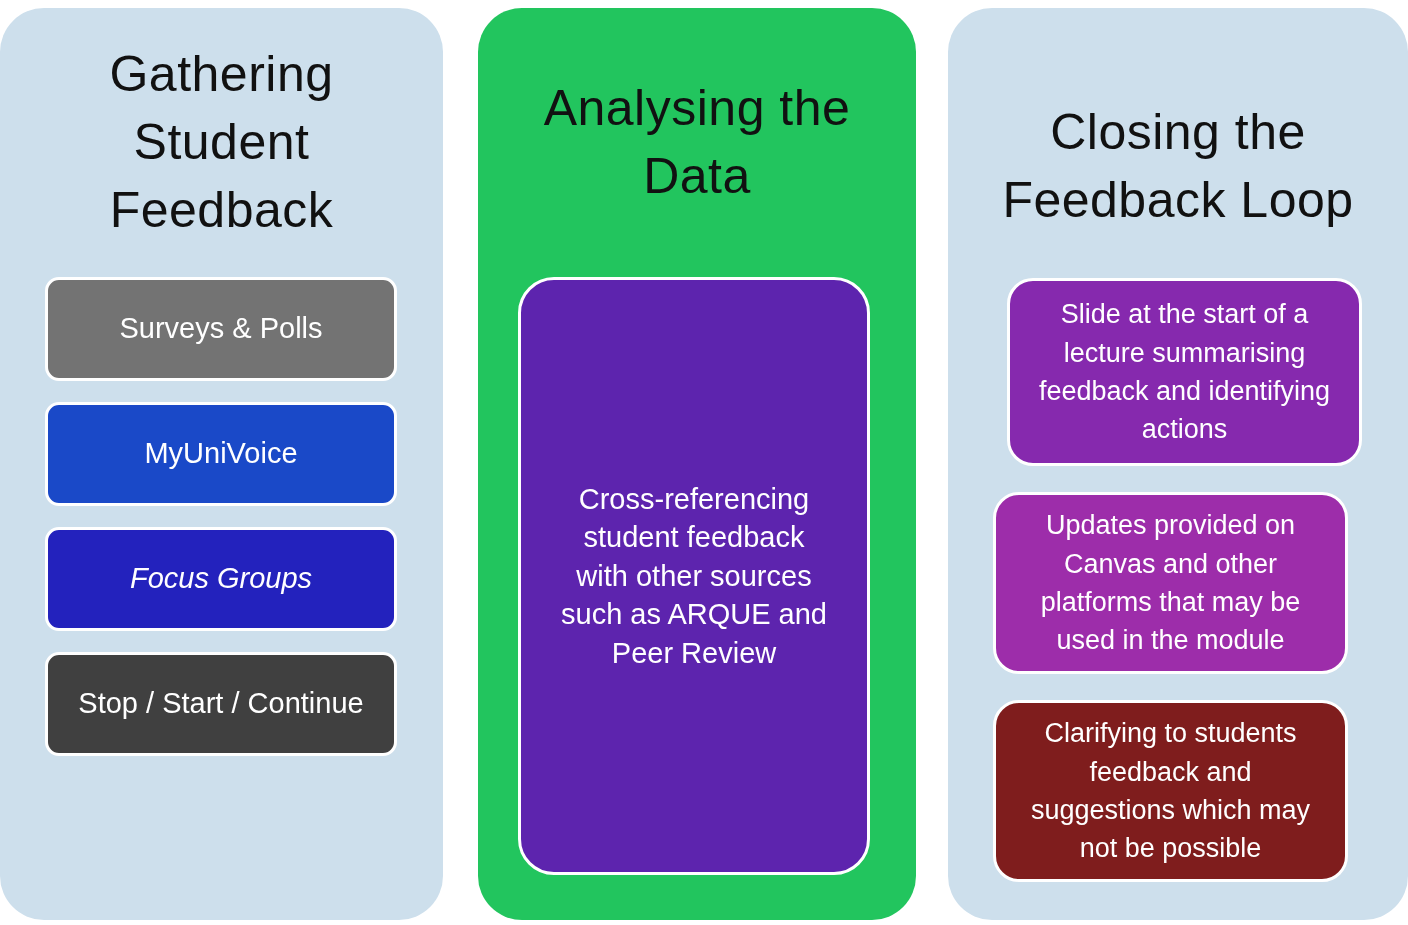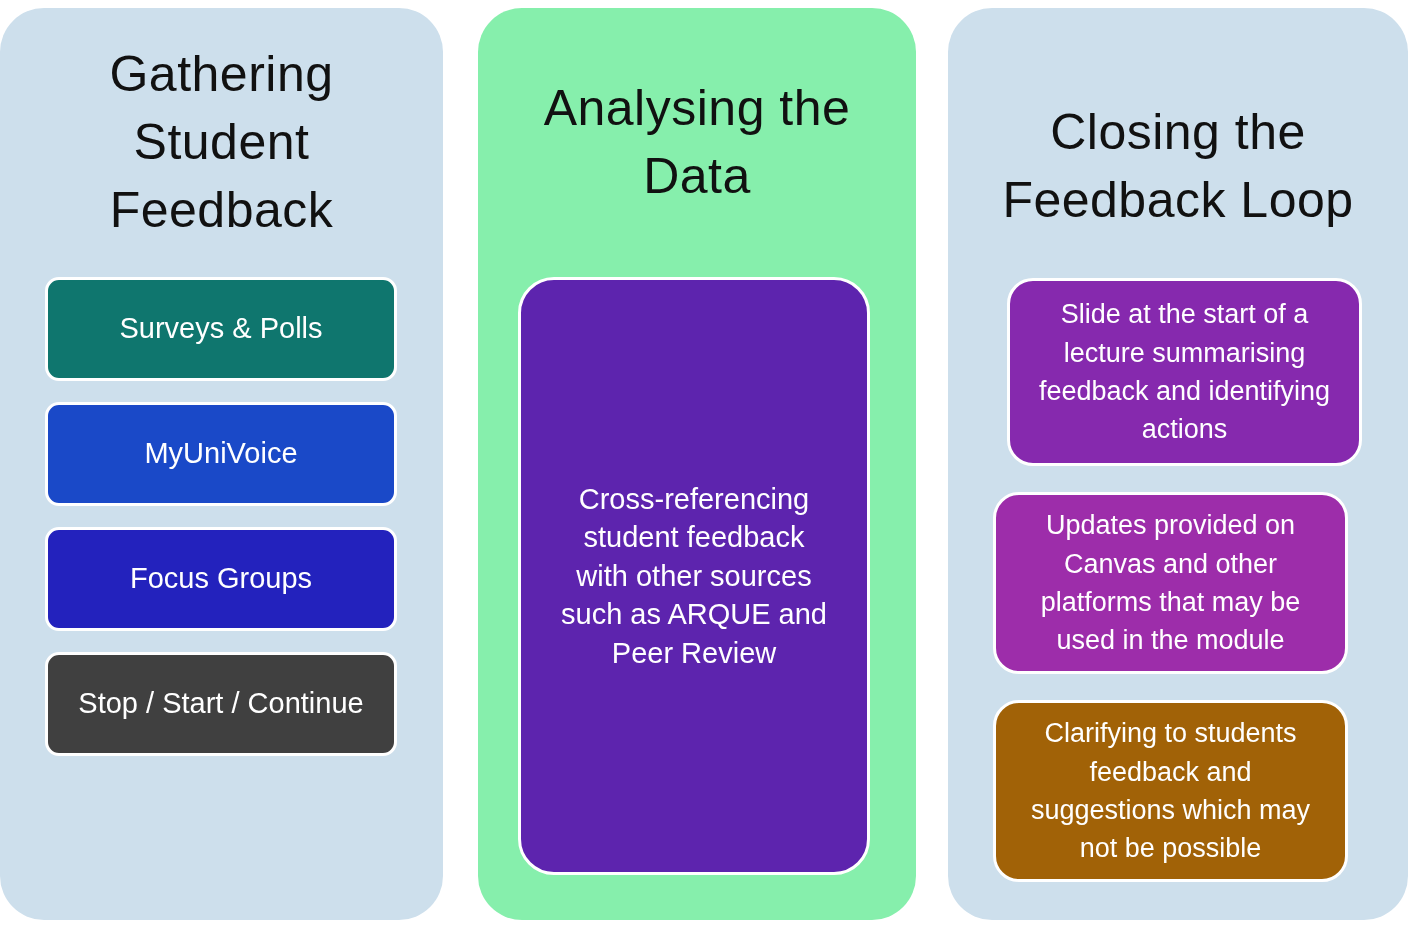--- a/index.html
+++ b/index.html
@@ -94,48 +94,48 @@
   .col-3 .box.b3 { top: 692px; height: 182px; }
 </style>
 </head>
 <body>
 
 <div class="canvas">
 
   <div class="column col-1" style="background: rgb(205, 223, 236);">
     <div class="col-title">Gathering Student Feedback</div>
     <div class="boxes">
-      <div class="box" style="background: #0f766e; text-align: center;">
+      <div class="box" style="background: #737373; text-align: center;">
         <span>Surveys &amp; Polls</span>
       </div>
       <div class="box" style="background: rgb(26, 73, 200);">
         <span>MyUniVoice</span>
       </div>
-      <div class="box" style="background: rgb(35, 34, 189);">
+      <div class="box" style="background: rgb(35, 34, 189); font-style: italic;">
         <span>Focus Groups</span>
       </div>
       <div class="box" style="background: #404040;">
         <span>Stop / Start / Continue</span>
       </div>
     </div>
   </div>
 
-  <div class="column col-2" style="background: #86efac;">
+  <div class="column col-2" style="background: #22c55e;">
     <div class="col-title">Analysing the Data</div>
     <div class="box" style="background: rgb(93, 36, 174); justify-content: flex-end;">
       <span>Cross-referencing student feedback with other sources such as ARQUE and Peer Review</span>
     </div>
   </div>
 
   <div class="column col-3" style="background: rgb(205, 223, 236);">
     <div class="col-title">Closing the Feedback Loop</div>
     <div class="box b1" style="background: rgb(134, 41, 174); margin-left: 14px;">
       <span>Slide at the start of a lecture summarising feedback and identifying actions</span>
     </div>
     <div class="box b2" style="background: rgb(157, 45, 170);">
       <span>Updates provided on Canvas and other platforms that may be used in the module</span>
     </div>
-    <div class="box b3" style="background: #a16207;">
+    <div class="box b3" style="background: #7f1d1d;">
       <span>Clarifying to students feedback and suggestions which may not be possible</span>
     </div>
   </div>
 
 </div>
 
 </body></html>

